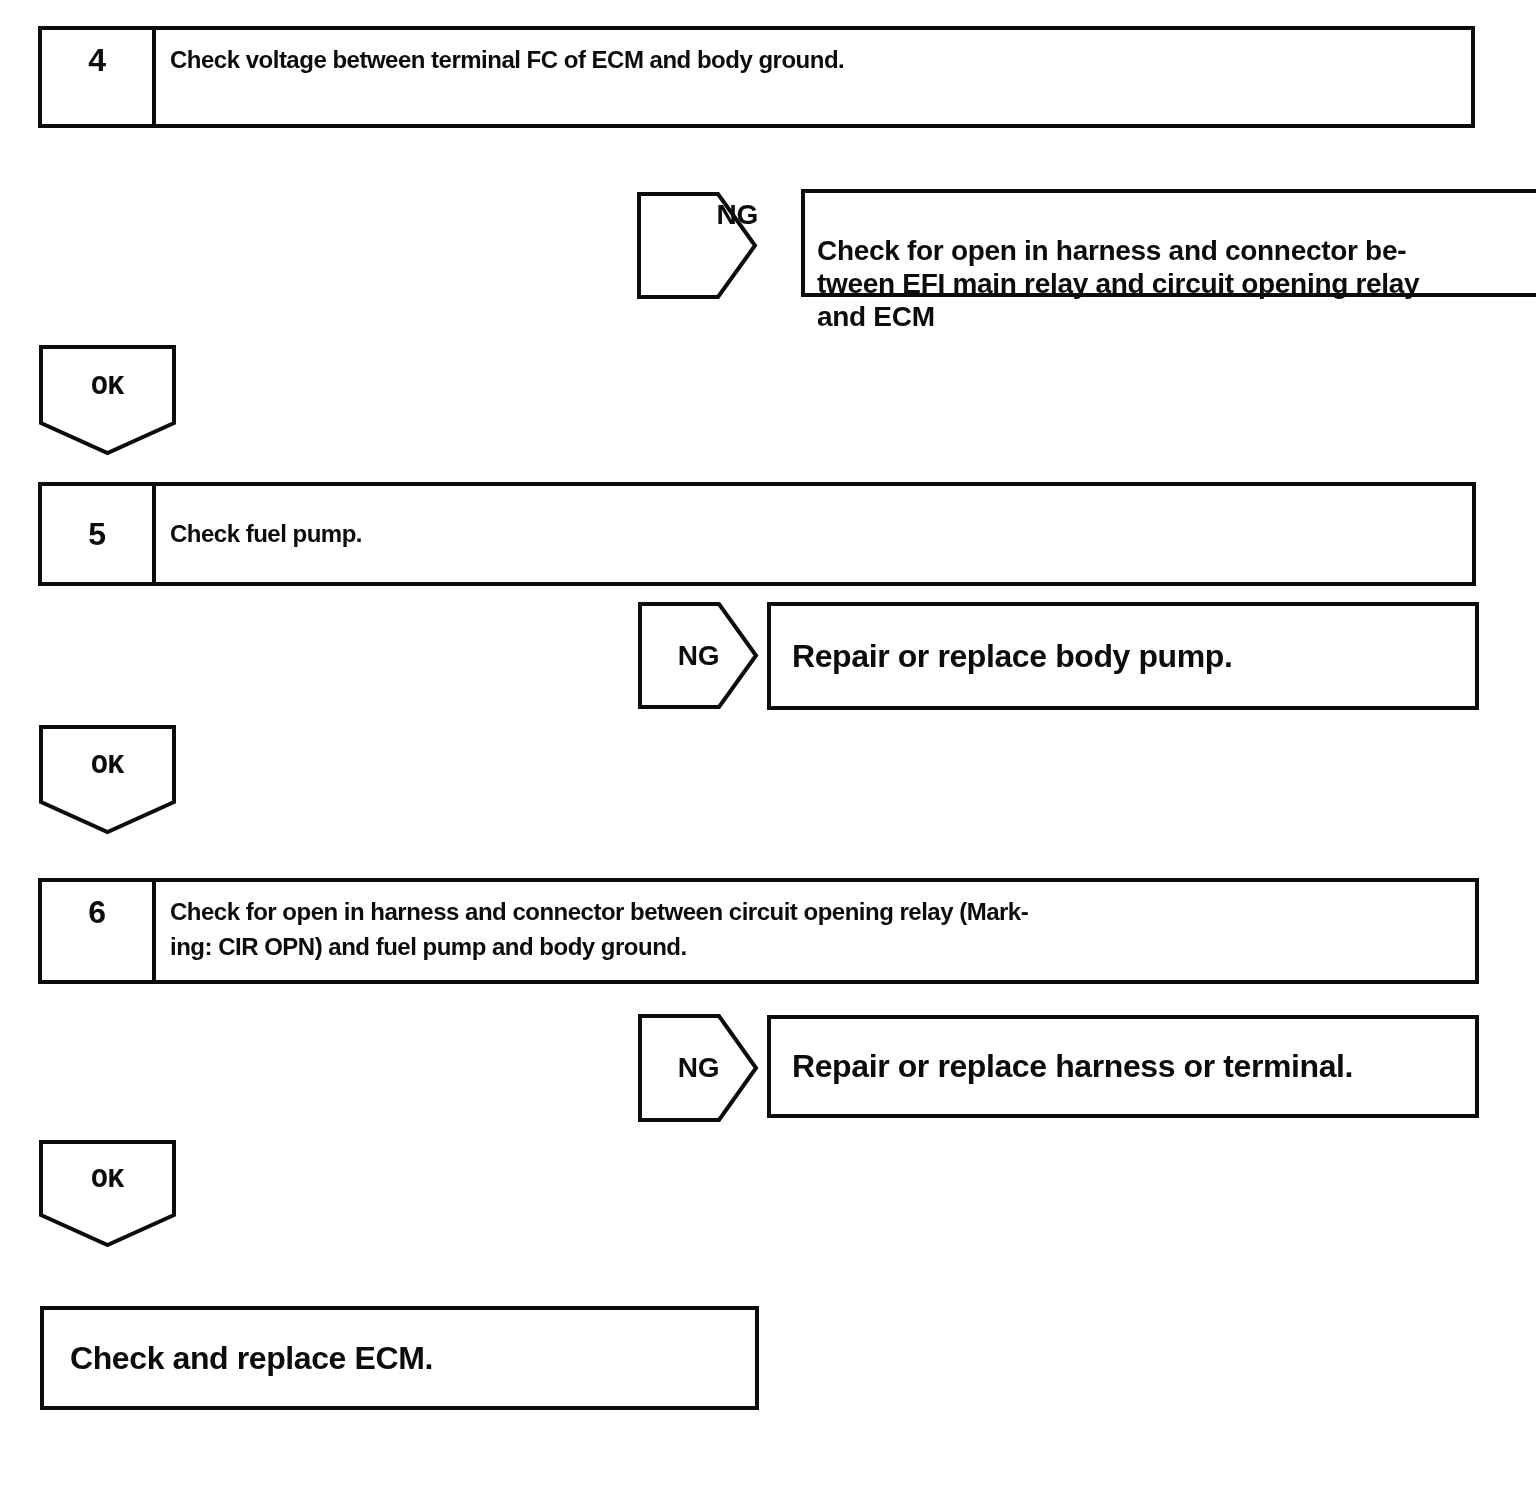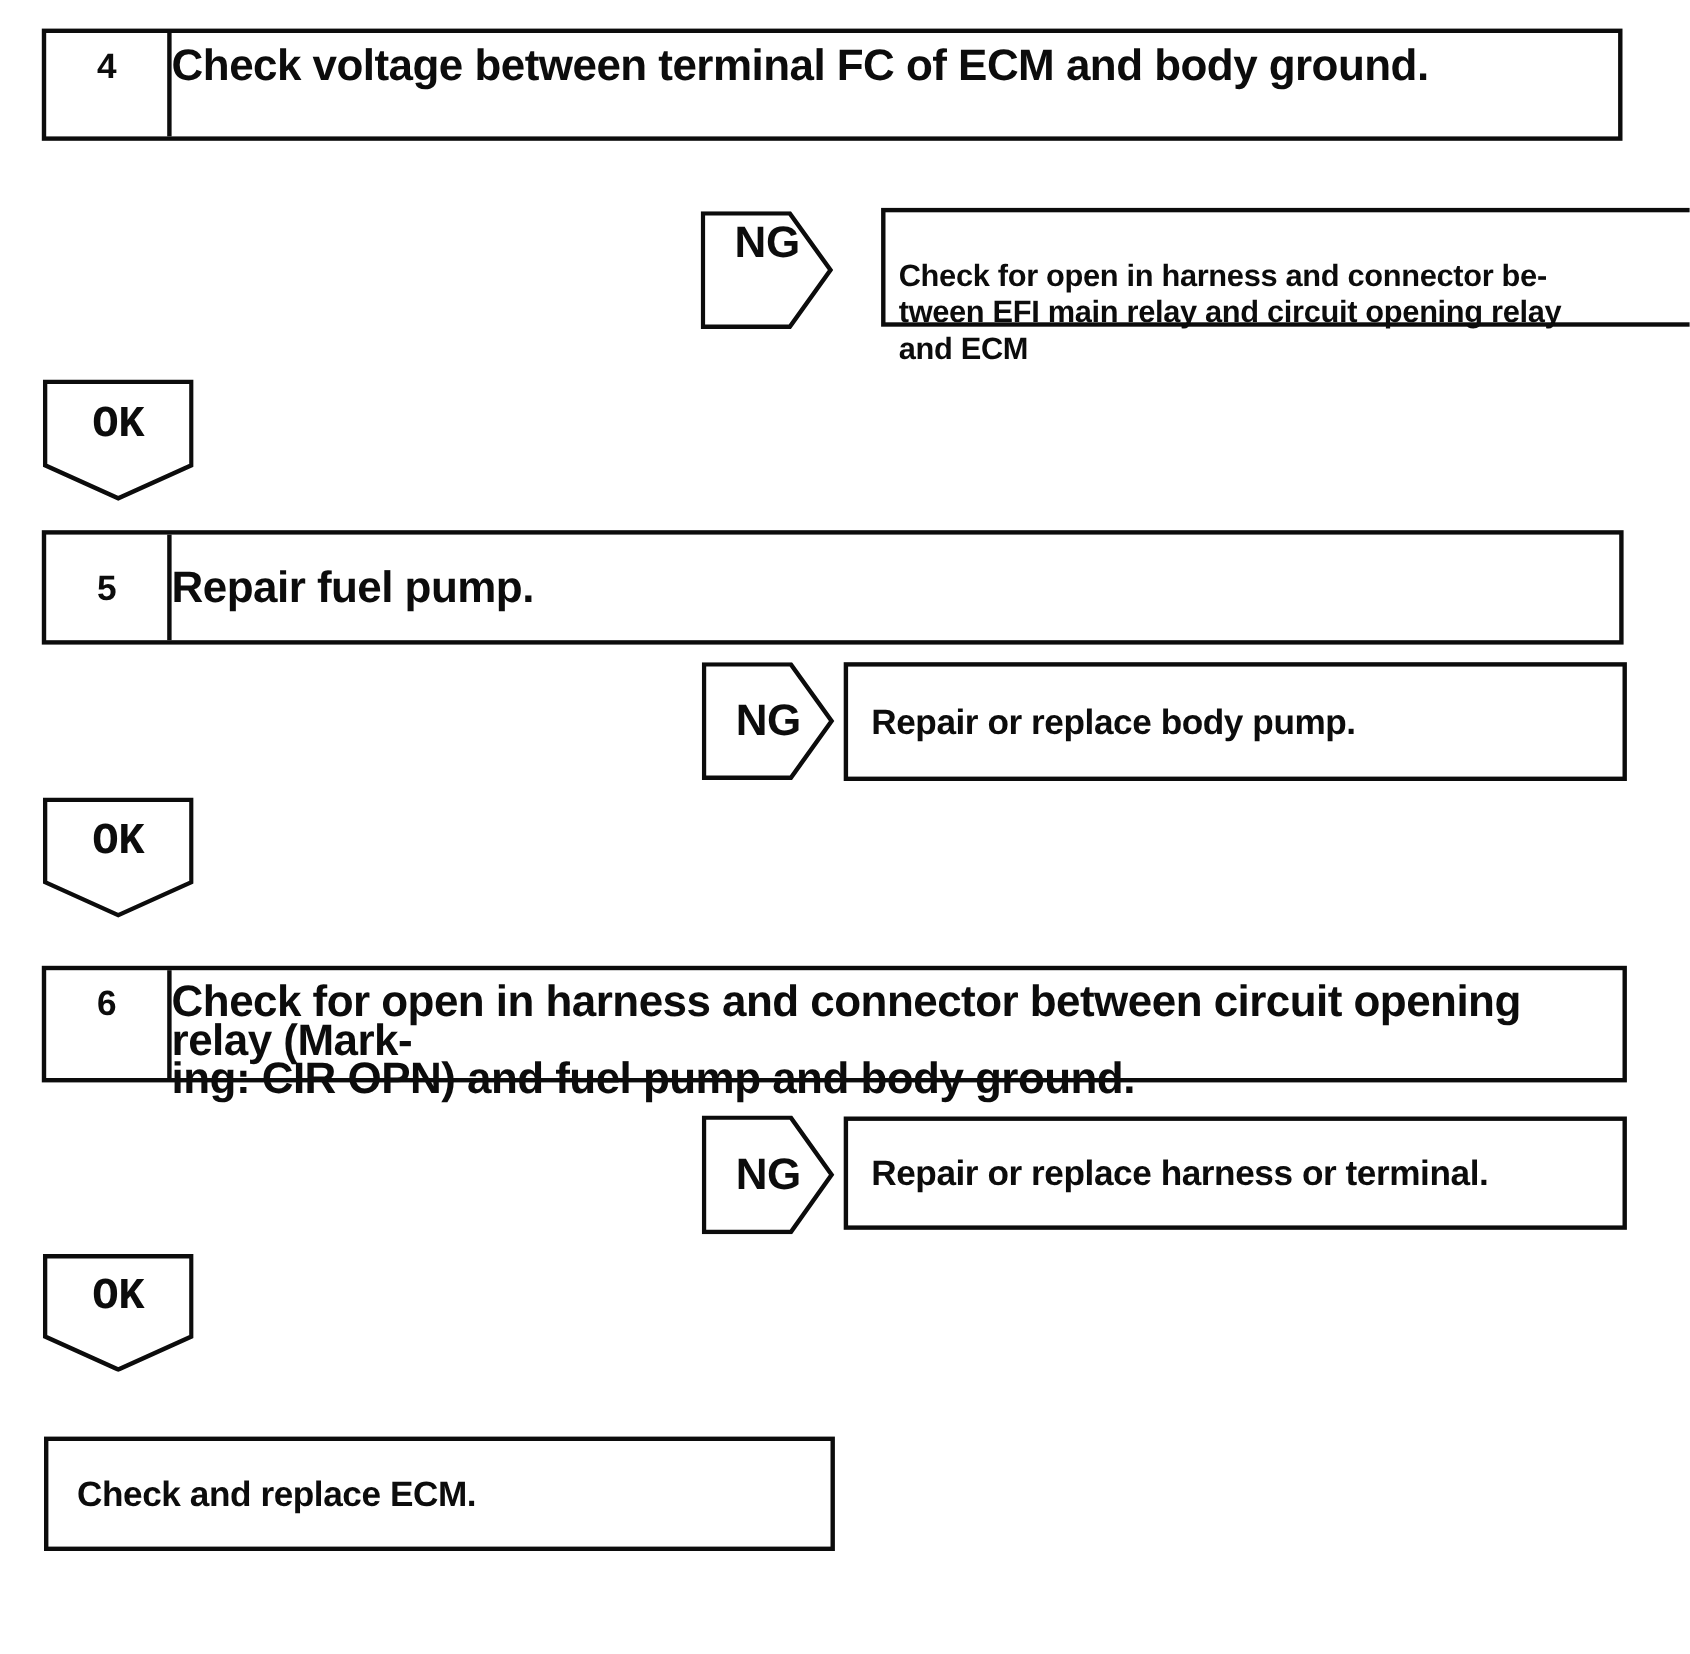--- a/index.html
+++ b/index.html
@@ -12,40 +12,40 @@
     position:absolute;box-sizing:border-box;background:#ffffff;
     border:4px solid #0c0c0c;
   }
   
   .step{display:flex;align-items:stretch;}
   .step .num{
     flex:0 0 110px;border-right:4px solid #0c0c0c;
     text-align:center;font-size:32px;letter-spacing:-0.3px;
   }
   .step .txt{
-    flex:1 1 auto;font-size:40px;line-height:36px;letter-spacing:-0.5px;
-    padding-right:10px;white-space:pre-line;
+    flex:1 1 auto;font-size:24px;line-height:36px;letter-spacing:-0.5px;
+    padding-left:14px;padding-right:10px;white-space:pre-line;
   }
   .pad-top-sm .num,.pad-top-sm .txt{padding-top:12px;}
   .pad-top-md .num,.pad-top-md .txt{padding-top:30px;}
   
   .result{font-size:32px;letter-spacing:-0.4px;}
   .result.multiline{
     font-size:28px;line-height:33px;letter-spacing:-0.3px;
     padding:8px 6px 0 12px;white-space:pre-line;
   }
   .result.centered{display:flex;align-items:center;padding-left:21px;}
   
   .final{display:flex;align-items:center;padding-left:26px;font-size:32px;letter-spacing:-0.4px;}
   
   .arrow{position:absolute;}
   .arrow svg{position:absolute;left:0;top:0;width:100%;height:100%;display:block;}
   .arrow .lbl{
-    position:absolute;left:0;width:100%;text-align:center;
-    font-size:40px;letter-spacing:-0.3px;
+    position:absolute;left:0;width:100%;text-align:right;
+    font-size:28px;letter-spacing:-0.3px;
   }
   .ng .lbl.top{top:7px;}
   .ng .lbl.mid{top:0;height:100%;display:flex;align-items:center;justify-content:center;}
   .ok .lbl{top:0;height:74%;display:flex;align-items:center;justify-content:center;font-family:Liberation Mono, monospace;}
 </style>
 </head>
 <body>
 
 <div class="canvas">
 
@@ -68,21 +68,21 @@
 
   <div class="arrow ok" style="left:39px;top:345px;width:137px;height:111px;">
     <svg viewBox="0 0 137 111" preserveAspectRatio="none">
       <polygon points="2,2 135,2 135,78 68.5,108 2,78" fill="#ffffff" stroke="#0c0c0c" stroke-width="4"></polygon>
     </svg>
     <div class="lbl">OK</div>
   </div>
 
   <div class="box step pad-top-md" style="left:38px;top:482px;width:1438px;height:104px;">
     <div class="num">5</div>
-    <div class="txt">Repair fuel pump.</div>
+    <div class="txt">Check fuel pump.</div>
   </div>
 
   <div class="arrow ng" style="left:638px;top:602px;width:121px;height:107px;">
     <svg viewBox="0 0 121 107" preserveAspectRatio="none">
       <polygon points="2,2 81,2 118,53.5 81,105 2,105" fill="#ffffff" stroke="#0c0c0c" stroke-width="4"></polygon>
     </svg>
     <div class="lbl mid">NG</div>
   </div>
   <div class="box result centered" style="left:767px;top:602px;width:712px;height:108px;">
     <span>Repair or replace body pump.</span>

